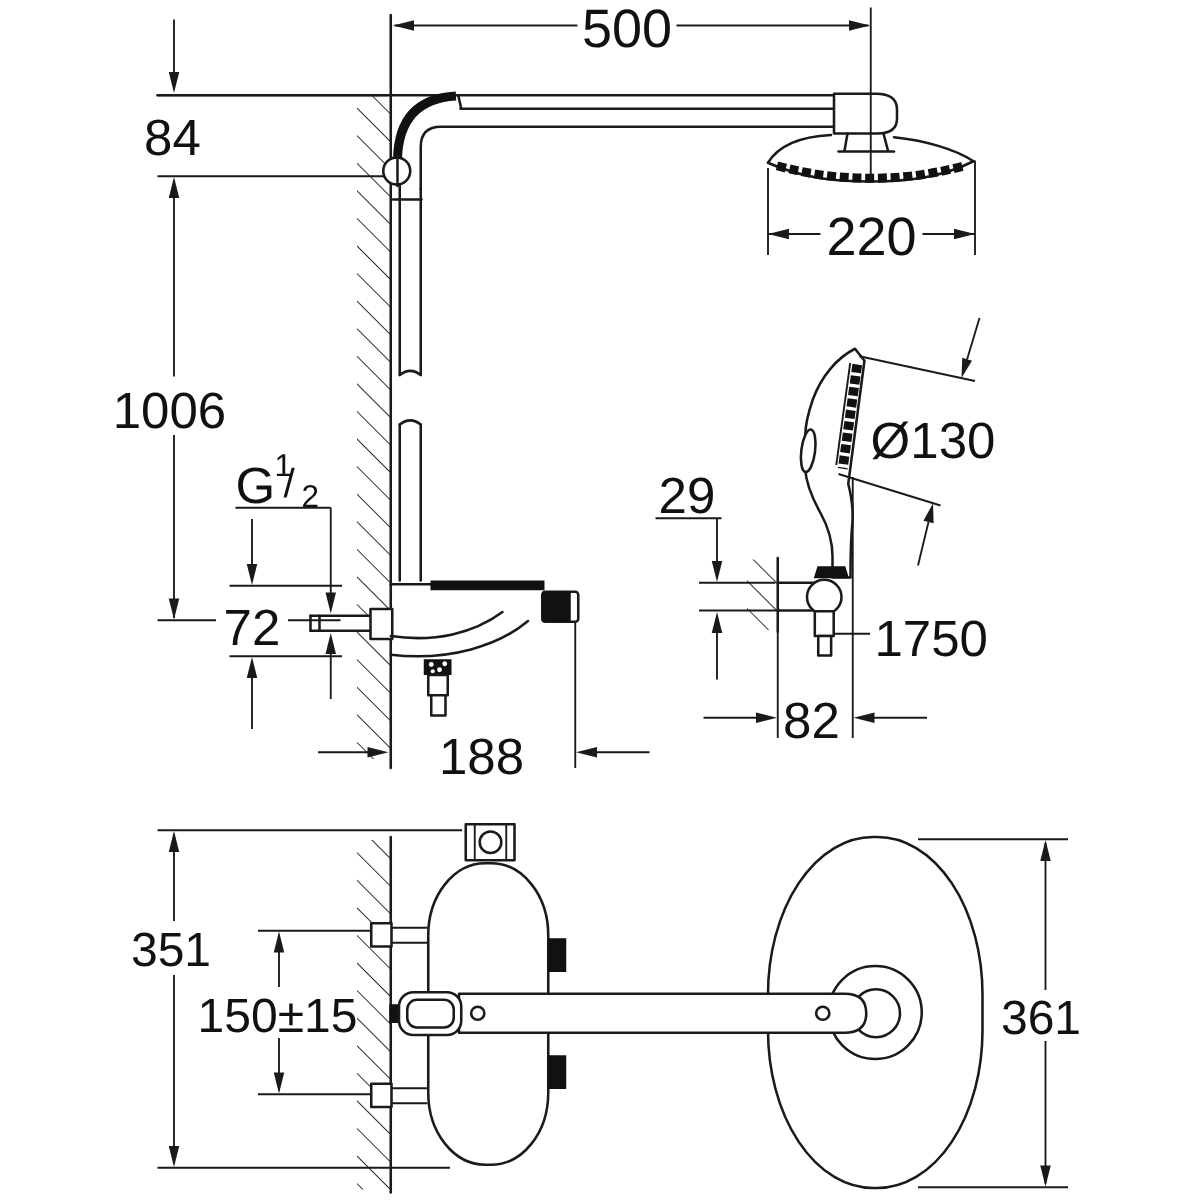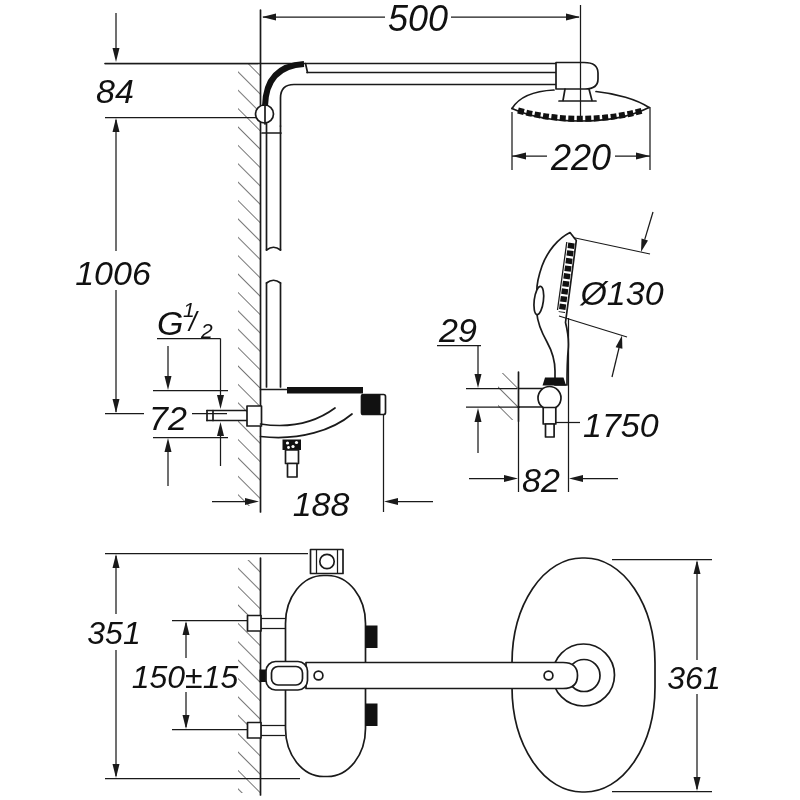--- a/index.html
+++ b/index.html
@@ -1,16 +1,16 @@
 <!DOCTYPE html>
 <html><head>
 <meta charset="utf-8">
 <style>
   html,body{margin:0;padding:0;background:#fff;}
-  .page{width:800px;height:800px;background:#ffffff;position:relative;overflow:hidden;font-style:italic;}
+  .page{width:800px;height:800px;background:#ffffff;position:relative;overflow:hidden;}
   svg{display:block;}
   .ln{stroke:#1a1a1a;stroke-width:1.7;fill:none;stroke-linecap:round;stroke-linejoin:round;}
   .lnw{stroke:#1a1a1a;stroke-width:1.7;fill:#ffffff;stroke-linejoin:round;}
   .dim{stroke:#1a1a1a;stroke-width:1.25;fill:none;stroke-linecap:butt;}
   .arr{fill:#1a1a1a;stroke:none;}
   .dark{fill:#111111;stroke:none;}
   .bold{stroke:#111111;fill:none;}
   text{font-family:"Liberation Sans","DejaVu Sans",sans-serif;fill:#111111;}
   .t34{font-size:34px;}
   .t36{font-size:36px;}

